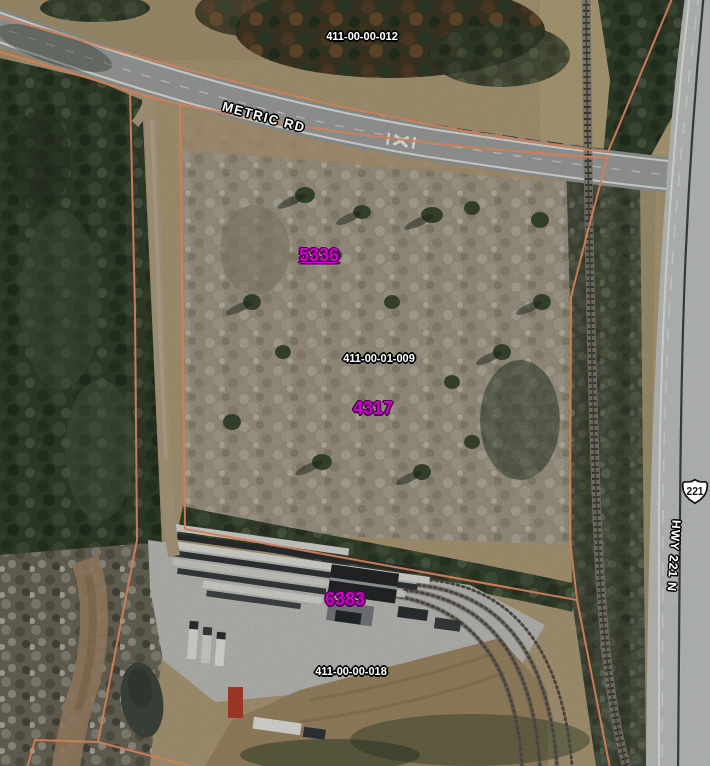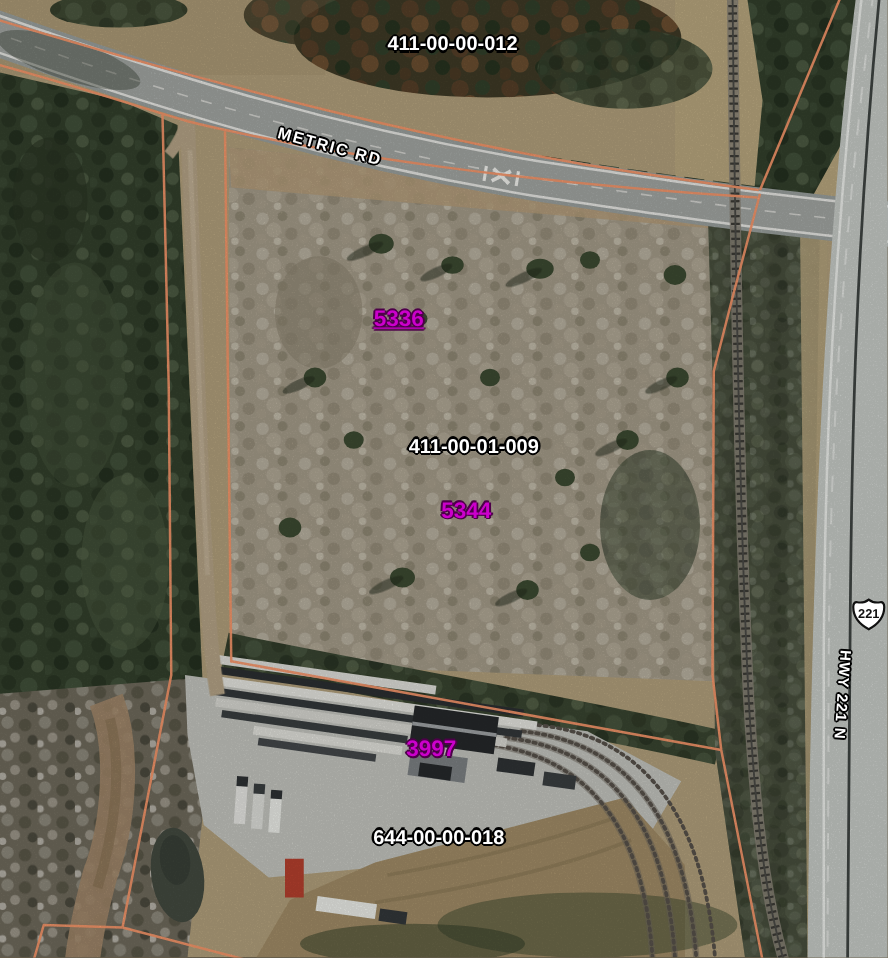--- a/index.html
+++ b/index.html
@@ -7,21 +7,21 @@
     position:relative;width:710px;height:766px;overflow:hidden;
     font-family:"Liberation Sans", sans-serif;
     background:#b2a07c;
   }
   #stage svg{position:absolute;left:0;top:0;}
   .maplabel{
     position:absolute;transform:translate(-50%,-50%);
     white-space:nowrap;font-weight:bold;line-height:1;user-select:none;
   }
   .parcel-label{
-    font-size:16px;color:var(--parcel-label,#fff);letter-spacing:0px;
+    font-size:11px;color:var(--parcel-label,#fff);letter-spacing:0px;
     text-shadow:
       -2px 0 0 var(--label-outline,#000), 2px 0 0 var(--label-outline,#000),
       0 -2px 0 var(--label-outline,#000), 0 2px 0 var(--label-outline,#000),
       -1px -1px 0 var(--label-outline,#000), 1px -1px 0 var(--label-outline,#000),
       -1px 1px 0 var(--label-outline,#000), 1px 1px 0 var(--label-outline,#000);
   }
   .site-label{
     font-size:18px;color:var(--site-label,#cc00cc);
     text-shadow:
       -1.5px 0 0 var(--site-label-outline,#4d0049), 1.5px 0 0 var(--site-label-outline,#4d0049),
@@ -256,25 +256,25 @@
 </svg>
 
 <div class="maplabel parcel-label" style="left:362px;top:36px;">411-00-00-012</div>
 
 <div id="metric-rd-label" class="maplabel road-label" style="left:264px;top:117px;">METRIC RD</div>
 
 <div class="maplabel site-label" style="left:319px;top:255px;text-decoration:underline;">5336</div>
 
 <div class="maplabel parcel-label" style="left:379px;top:358px;">411-00-01-009</div>
 
-<div class="maplabel site-label" style="left:373px;top:408px;">5344</div>
-
-<div class="maplabel site-label" style="left:345px;top:599px;">3997</div>
-
-<div class="maplabel parcel-label" style="left:351px;top:671px;">644-00-00-018</div>
+<div class="maplabel site-label" style="left:373px;top:408px;">4317</div>
+
+<div class="maplabel site-label" style="left:345px;top:599px;">6383</div>
+
+<div class="maplabel parcel-label" style="left:351px;top:671px;">411-00-00-018</div>
 
 <div id="shield" style="left:681px;top:478px;">
   <svg width="28" height="27" viewBox="0 0 26 25">
     <path d="M13,1.5 C10.5,3.5 7.5,4 4.5,3.5 C2.5,3.2 1.5,4.5 1.5,7 C1.5,14.5 5.5,19.5 13,23.5 C20.5,19.5 24.5,14.5 24.5,7 C24.5,4.5 23.5,3.2 21.5,3.5 C18.5,4 15.5,3.5 13,1.5 Z" fill="#ffffff" stroke="#111111" stroke-width="1.6"></path>
     <text x="13" y="15.5" text-anchor="middle" font-size="9.5" font-weight="bold" font-family="Liberation Sans, sans-serif" fill="#111111">221</text>
   </svg>
 </div>
 
 <div id="hwy-label" class="maplabel road-label hwy-label" style="left:674px;top:556px;">HWY 221 N</div>
 </div>

